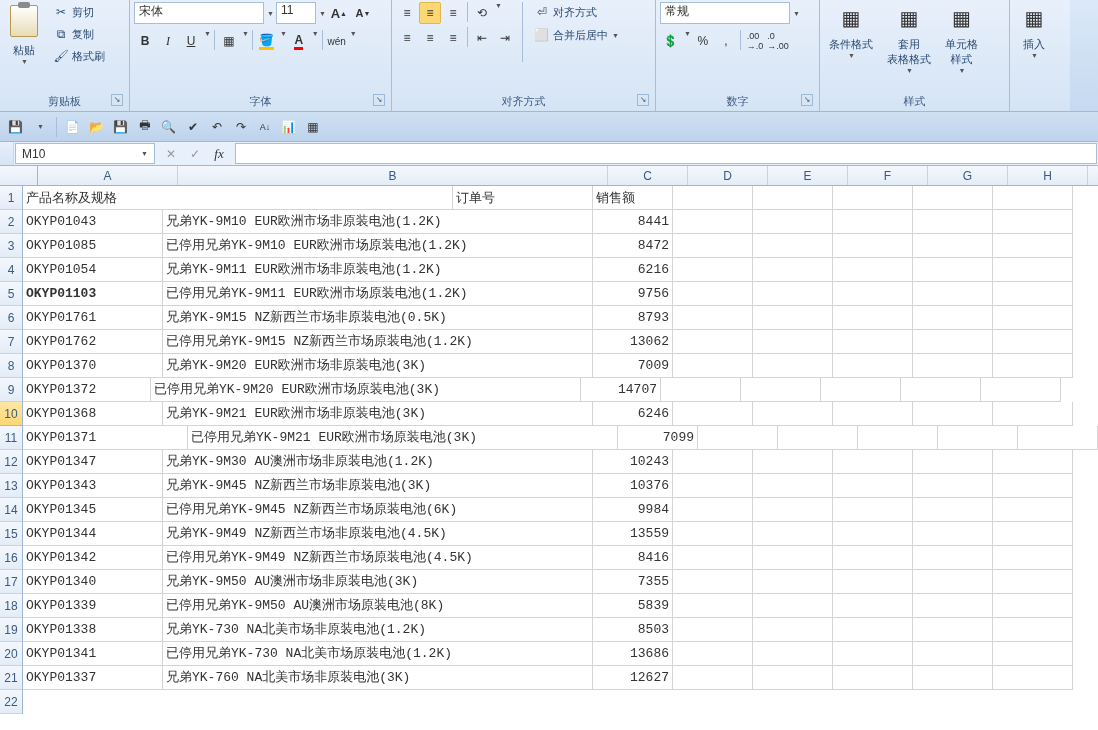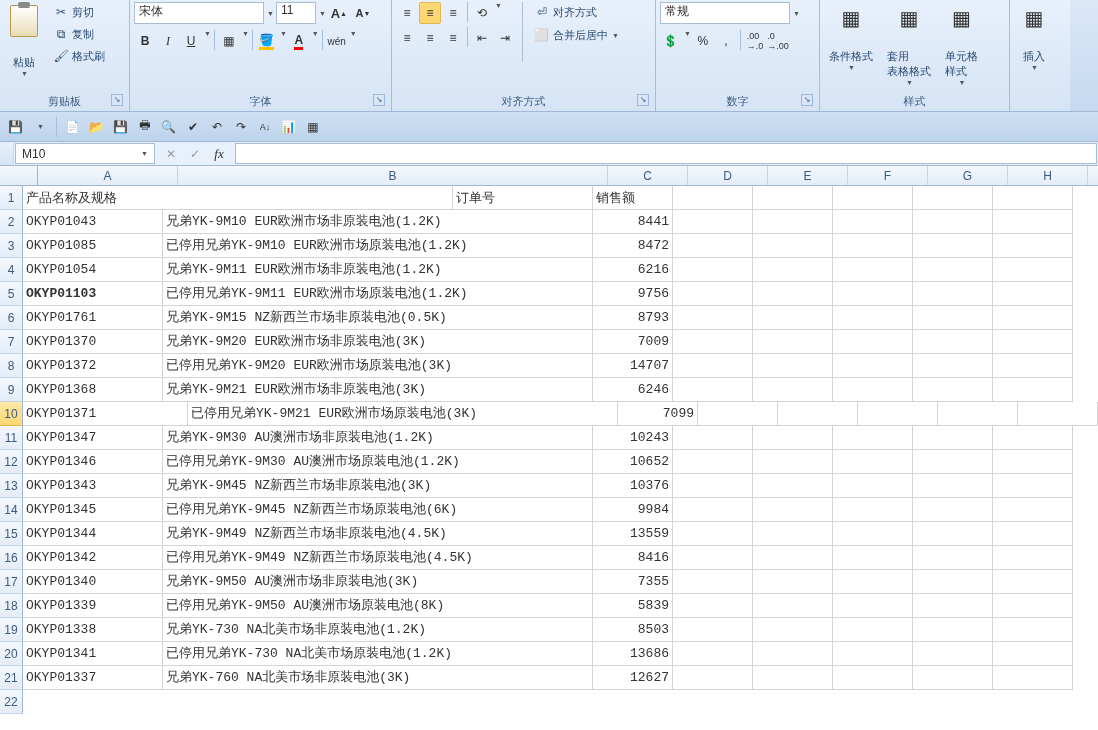--- a/index.html
+++ b/index.html
@@ -5,21 +5,21 @@
 * { margin: 0; padding: 0; box-sizing: border-box; font-family: "Microsoft YaHei", sans-serif; }
 body { background: #fff; font-size: 12px; color: #333; width: 1098px; }
 
 
 .ribbon { display: flex; background: linear-gradient(#dbe8f8, #c5d9f0); border-bottom: 1px solid #9fb8d5; height: 112px; }
 .ribbon-group { border-right: 1px solid #a7bdd8; display: flex; flex-direction: column; padding: 2px 4px 0 4px; background: linear-gradient(#e8f0fb, #d5e4f5); }
 .ribbon-group-body { flex: 1; display: flex; align-items: flex-start; gap: 4px; }
 .ribbon-group-label { text-align: center; font-size: 11px; color: #3b5a82; padding: 2px 0; position: relative; }
 .ribbon-group-label .launcher { position: absolute; right: 2px; top: 2px; width: 12px; height: 12px; border: 1px solid #9fb8d5; font-size: 8px; line-height: 10px; text-align: center; color: #3b5a82; }
 .large-btn { display: flex; flex-direction: column; align-items: center; justify-content: center; padding: 2px 4px; border: 1px solid transparent; border-radius: 3px; cursor: pointer; min-width: 40px; }
-.large-btn .lbl { font-size: 11px; margin-top: 18px; color: #2b4a72; }
+.large-btn .lbl { font-size: 11px; text-align: center; margin-top: 6px; color: #2b4a72; }
 .small-btns { display: flex; flex-direction: column; gap: 2px; }
 .small-btn { display: flex; align-items: center; gap: 3px; padding: 1px 4px; border: 1px solid transparent; border-radius: 2px; cursor: pointer; font-size: 11px; color: #2b4a72; }
 .icon-box { width: 16px; height: 16px; display: inline-flex; align-items: center; justify-content: center; font-size: 12px; }
 .font-row { display: flex; gap: 2px; align-items: center; margin-bottom: 3px; }
 .font-select { height: 22px; border: 1px solid #a7bdd8; background: #fff; font-size: 12px; padding: 0 4px; }
 .font-name { width: 130px; }
 .font-size { width: 40px; }
 .btn-row { display: flex; gap: 1px; }
 .tb-btn { width: 22px; height: 22px; border: 1px solid transparent; display: inline-flex; align-items: center; justify-content: center; cursor: pointer; font-size: 12px; border-radius: 2px; color: #333; }
 .tb-btn.active { background: #fcd774; border-color: #e0b74b; }
@@ -350,31 +350,41 @@
           <div class="cell col-A mono" style="width: 140px;">OKYP01761</div>
           <div class="cell col-B mono" style="width: 430px;">兄弟YK-9M15 NZ新西兰市场非原装电池(0.5K)</div>
           <div class="cell col-C num mono" style="width: 80px;">8793</div>
           <div class="cell col-D" style="width: 80px;"></div>
           <div class="cell col-E" style="width: 80px;"></div>
           <div class="cell col-F" style="width: 80px;"></div>
           <div class="cell col-G" style="width: 80px;"></div>
           <div class="cell col-H" style="width: 80px;"></div>
         </div>
         <div class="row">
+          <div class="cell col-A mono" style="width: 140px;">OKYP01762</div>
+          <div class="cell col-B mono" style="width: 430px;">已停用兄弟YK-9M15 NZ新西兰市场原装电池(1.2K)</div>
+          <div class="cell col-C num mono" style="width: 80px;">13062</div>
+          <div class="cell col-D" style="width: 80px;"></div>
+          <div class="cell col-E" style="width: 80px;"></div>
+          <div class="cell col-F" style="width: 80px;"></div>
+          <div class="cell col-G" style="width: 80px;"></div>
+          <div class="cell col-H" style="width: 80px;"></div>
+        </div>
+        <div class="row">
           <div class="cell col-A mono" style="width: 140px;">OKYP01370</div>
           <div class="cell col-B mono" style="width: 430px;">兄弟YK-9M20 EUR欧洲市场非原装电池(3K)</div>
           <div class="cell col-C num mono" style="width: 80px;">7009</div>
           <div class="cell col-D" style="width: 80px;"></div>
           <div class="cell col-E" style="width: 80px;"></div>
           <div class="cell col-F" style="width: 80px;"></div>
           <div class="cell col-G" style="width: 80px;"></div>
           <div class="cell col-H" style="width: 80px;"></div>
         </div>
         <div class="row">
-          <div class="cell col-A mono" style="width: 140px;">OKYP01372</div>
+          <div class="cell col-A mono" style="width: 128px;">OKYP01372</div>
           <div class="cell col-B mono" style="width: 430px;">已停用兄弟YK-9M20 EUR欧洲市场原装电池(3K)</div>
           <div class="cell col-C num mono" style="width: 80px;">14707</div>
           <div class="cell col-D" style="width: 80px;"></div>
           <div class="cell col-E" style="width: 80px;"></div>
           <div class="cell col-F" style="width: 80px;"></div>
           <div class="cell col-G" style="width: 80px;"></div>
           <div class="cell col-H" style="width: 80px;"></div>
         </div>
         <div class="row">
           <div class="cell col-A mono" style="width: 140px;">OKYP01368</div>
@@ -400,30 +410,20 @@
           <div class="cell col-A mono" style="width: 140px;">OKYP01347</div>
           <div class="cell col-B mono" style="width: 430px;">兄弟YK-9M30 AU澳洲市场非原装电池(1.2K)</div>
           <div class="cell col-C num mono" style="width: 80px;">10243</div>
           <div class="cell col-D" style="width: 80px;"></div>
           <div class="cell col-E" style="width: 80px;"></div>
           <div class="cell col-F" style="width: 80px;"></div>
           <div class="cell col-G" style="width: 80px;"></div>
           <div class="cell col-H" style="width: 80px;"></div>
         </div>
         <div class="row">
-          <div class="cell col-A mono" style="width: 140px;">OKYP01346</div>
-          <div class="cell col-B mono" style="width: 430px;">已停用兄弟YK-9M30 AU澳洲市场原装电池(1.2K)</div>
-          <div class="cell col-C num mono" style="width: 80px;">10652</div>
-          <div class="cell col-D" style="width: 80px;"></div>
-          <div class="cell col-E" style="width: 80px;"></div>
-          <div class="cell col-F" style="width: 80px;"></div>
-          <div class="cell col-G" style="width: 80px;"></div>
-          <div class="cell col-H" style="width: 80px;"></div>
-        </div>
-        <div class="row">
           <div class="cell col-A mono" style="width: 140px;">OKYP01343</div>
           <div class="cell col-B mono" style="width: 430px;">兄弟YK-9M45 NZ新西兰市场非原装电池(3K)</div>
           <div class="cell col-C num mono" style="width: 80px;">10376</div>
           <div class="cell col-D" style="width: 80px;"></div>
           <div class="cell col-E" style="width: 80px;"></div>
           <div class="cell col-F" style="width: 80px;"></div>
           <div class="cell col-G" style="width: 80px;"></div>
           <div class="cell col-H" style="width: 80px;"></div>
         </div>
         <div class="row">

